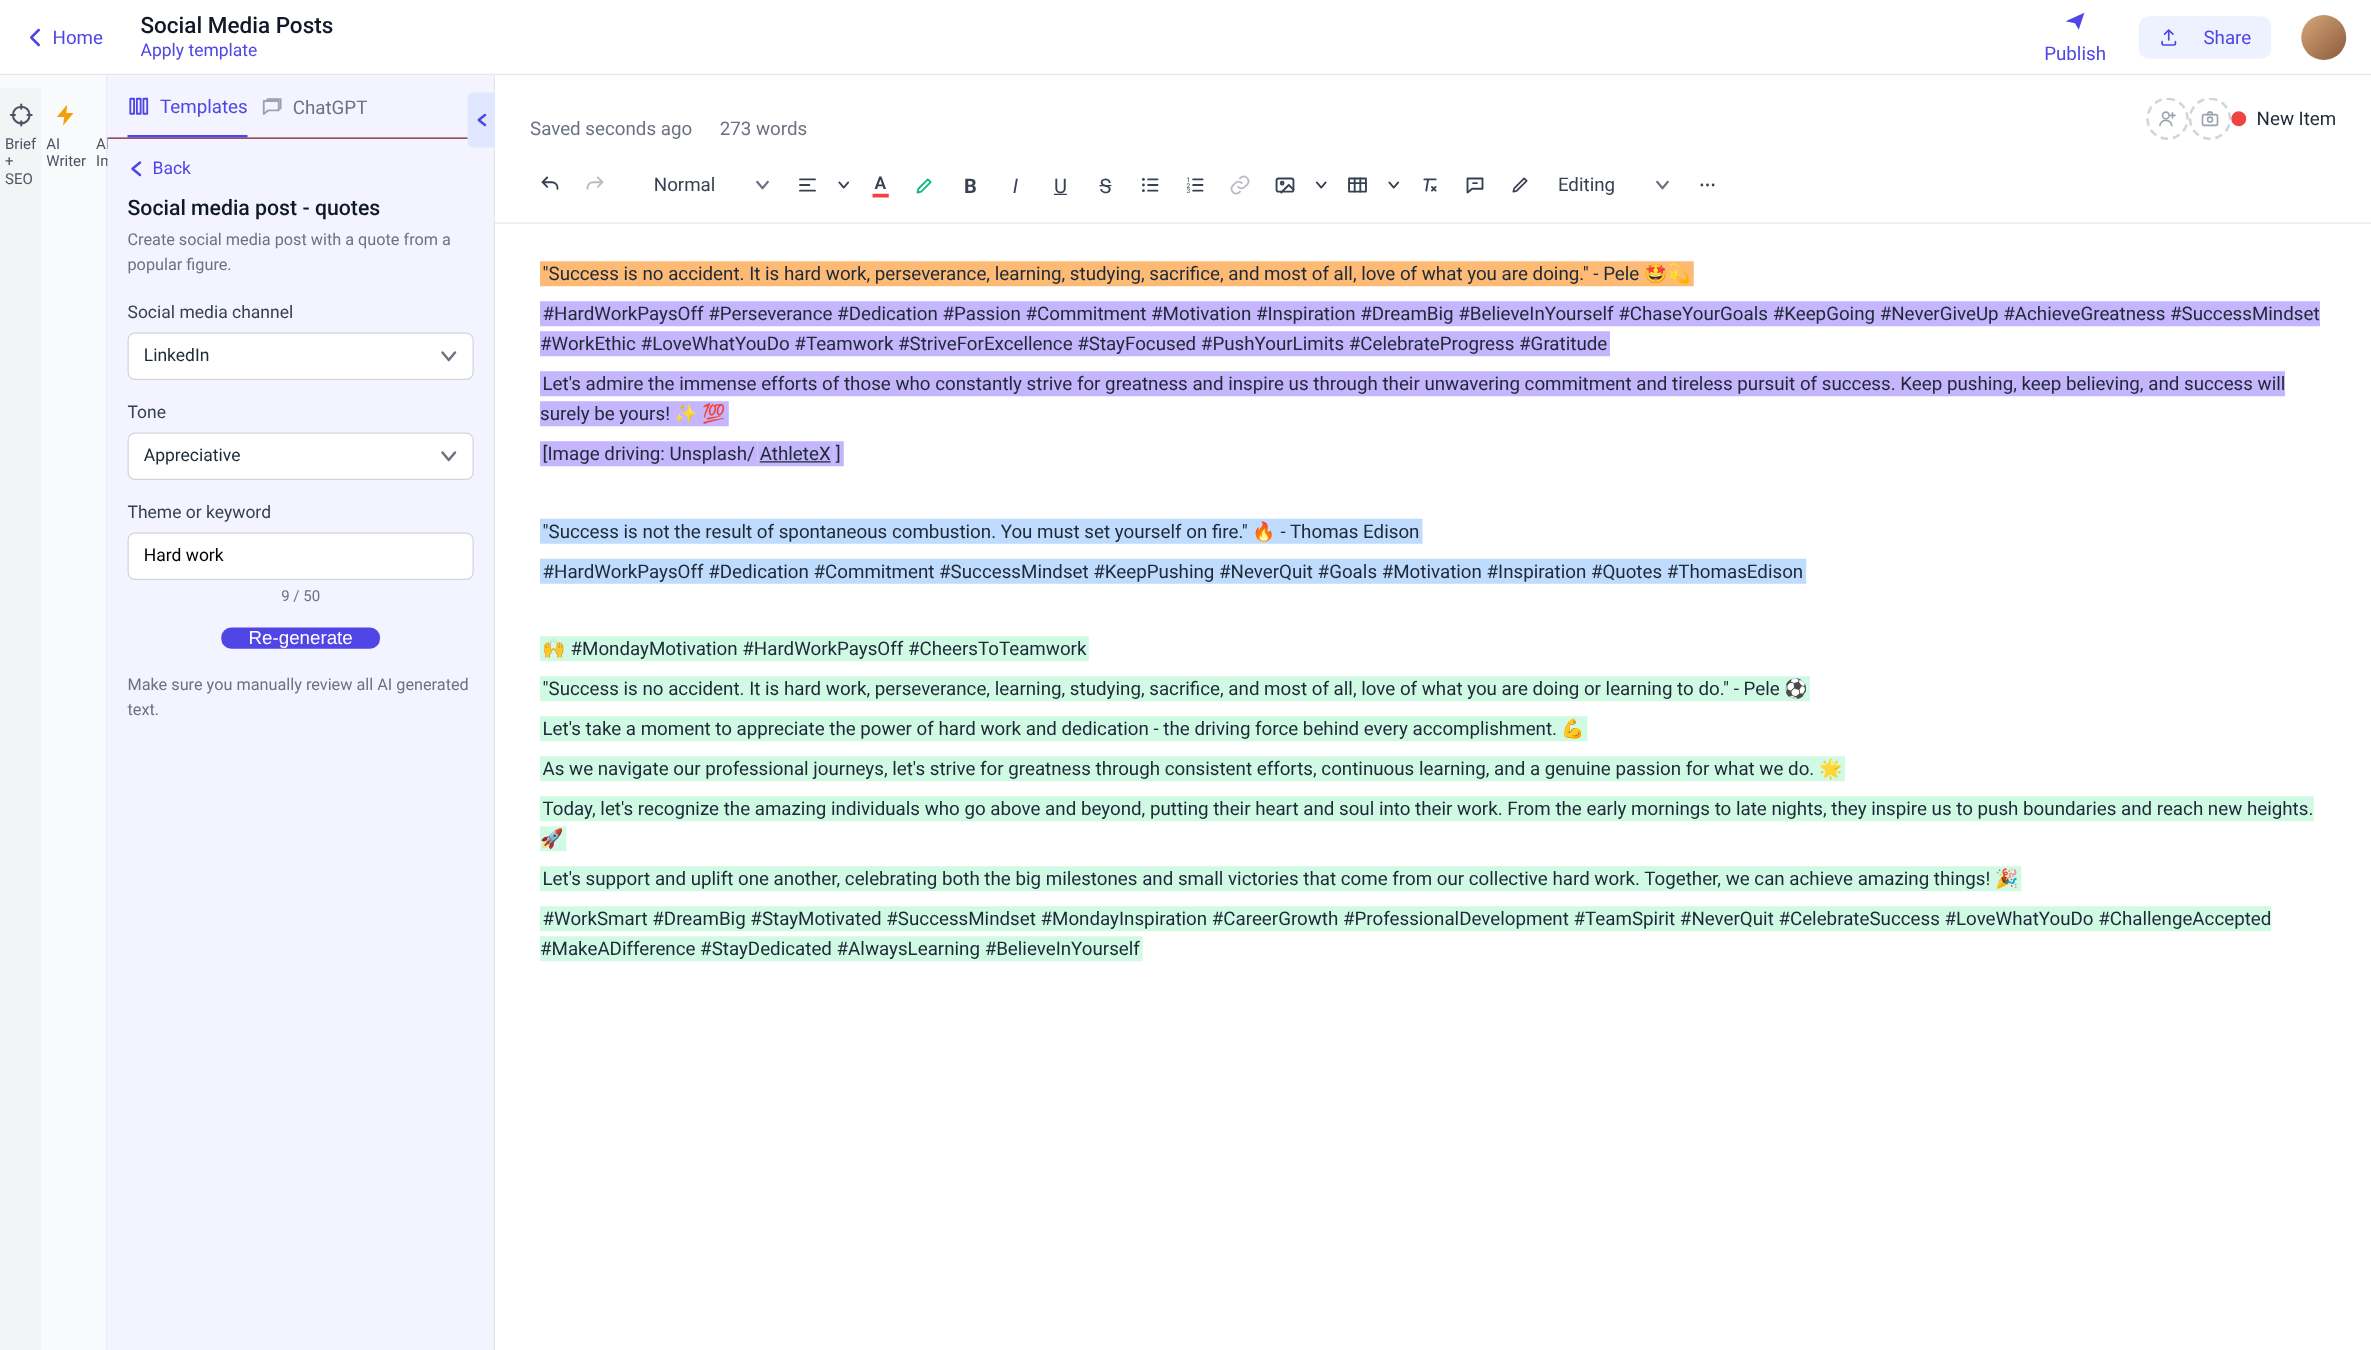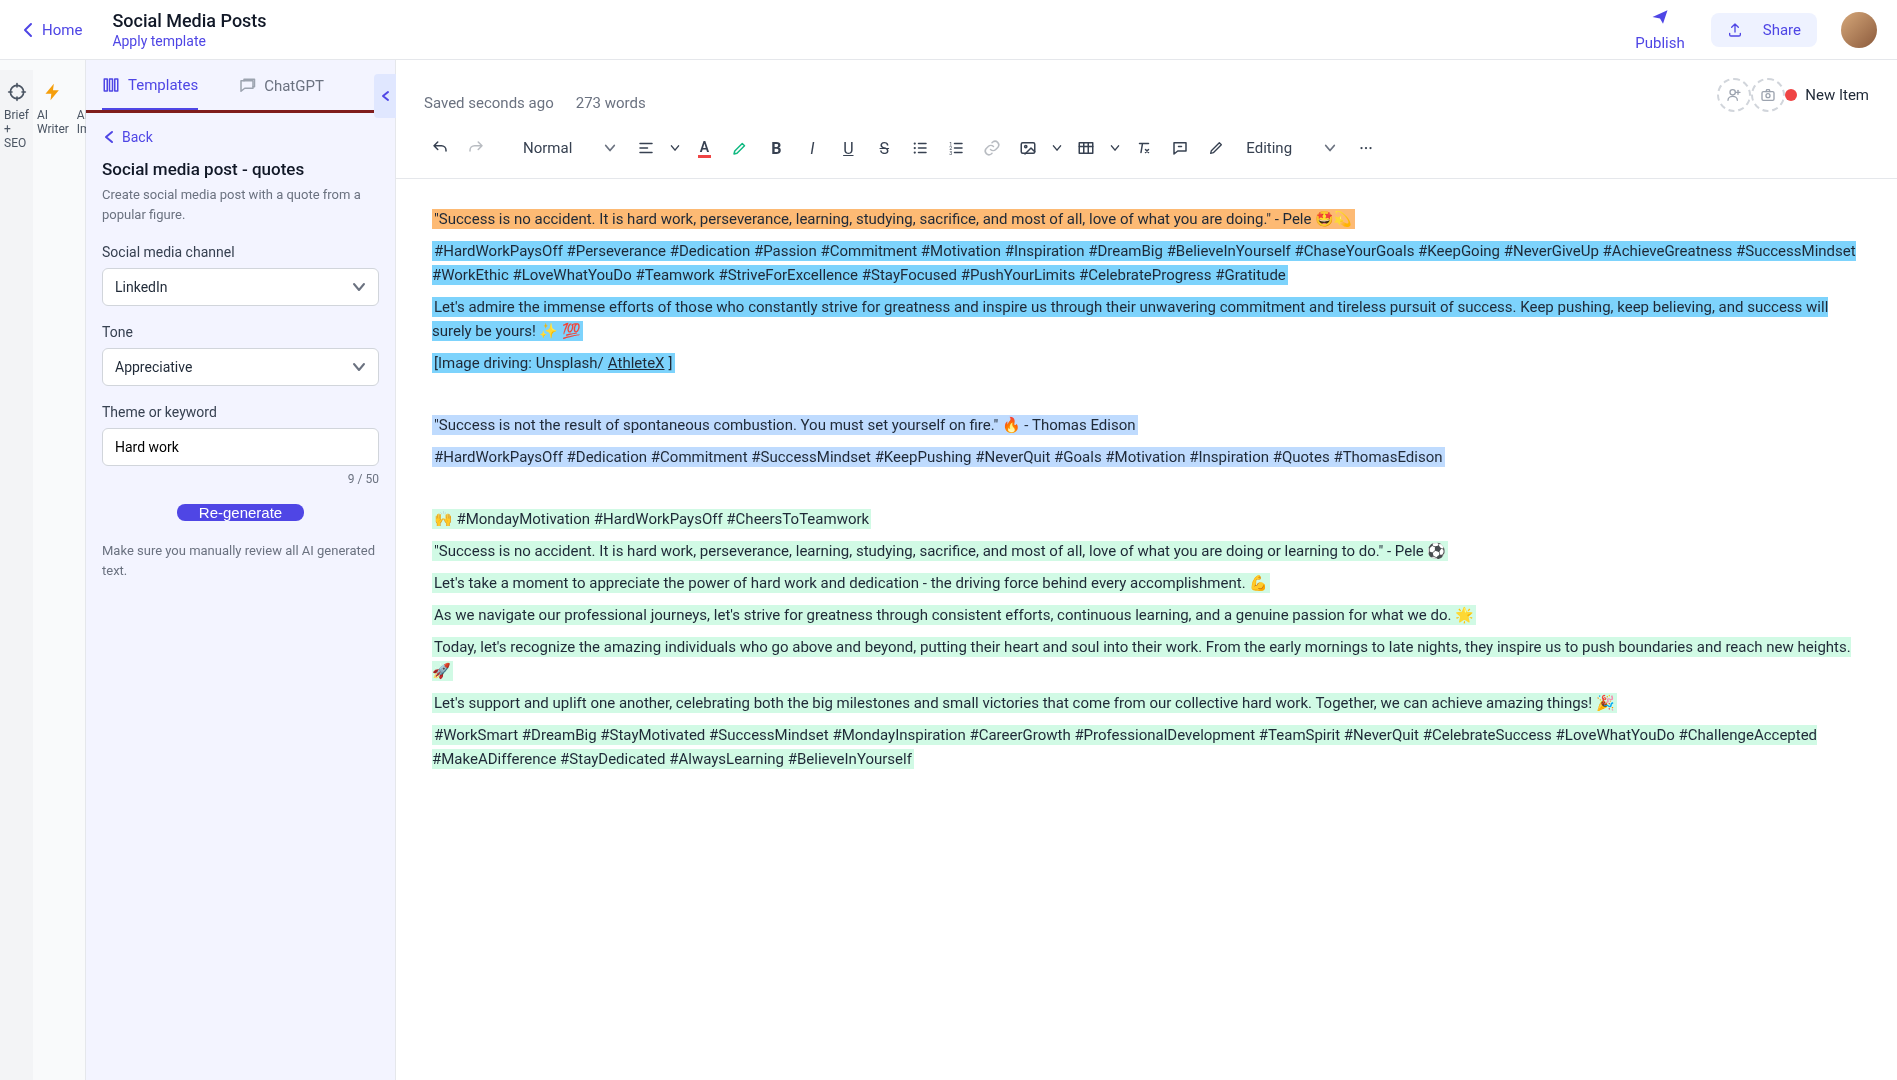--- a/index.html
+++ b/index.html
@@ -59,22 +59,22 @@
   padding: 12px 4px; cursor: pointer; font-size: 12px; color: #4b5563;
   gap: 6px;
 }
 .rail-item.active { background: #f3f4f6; }
 .rail-item svg { width: 20px; height: 20px; }
 .side-panel {
   width: 310px; background: #f3f4ff; border-right: 1px solid #e5e7eb;
   display: flex; flex-direction: column; position: relative;
 }
 .panel-tabs {
-  display: flex; gap: 40px; padding: 16px 16px 0 16px;
-  border-bottom: 3px solid #7f1d1d;
+  display: flex; gap: 10px; padding: 16px 16px 0 16px;
+  border-bottom: 1px solid #7f1d1d;
 }
 .panel-tab {
   display: flex; align-items: center; gap: 8px;
   padding-bottom: 14px; cursor: pointer;
   color: #6b7280; font-size: 15px;
 }
 .panel-tab.active {
   color: #4f46e5; border-bottom: 2px solid #4f46e5;
 }
 .panel-collapse {
@@ -97,21 +97,21 @@
 .select-control {
   background: #fff; border: 1px solid #d1d5db; border-radius: 6px;
   padding: 10px 12px; display: flex; justify-content: space-between; align-items: center;
   cursor: pointer; margin-bottom: 18px; font-size: 14px;
 }
 .select-control svg { width: 14px; height: 14px; stroke: #6b7280; }
 .text-input {
   width: 100%; background: #fff; border: 1px solid #d1d5db; border-radius: 6px;
   padding: 10px 12px; font-size: 14px; font-family: inherit;
 }
-.char-count { text-align: right; font-size: 12px; color: #6b7280; margin-top: 6px; margin-bottom: 18px; }
+.char-count { text-align: center; font-size: 12px; color: #6b7280; margin-top: 6px; margin-bottom: 18px; }
 .regenerate-btn {
   background: #4f46e5; color: #fff; border: none;
   padding: 0 22px; border-radius: 8px; font-size: 15px;
   cursor: pointer; display: block; margin: 0 auto 20px;
 }
 .review-note { font-size: 13px; color: #6b7280; line-height: 1.5; }
 .editor-area { flex: 1; display: flex; flex-direction: column; overflow: hidden; }
 .editor-status {
   display: flex; align-items: flex-end; justify-content: space-between;
   padding: 18px 28px 12px;
@@ -139,21 +139,21 @@
   cursor: pointer; color: #374151; font-size: 15px;
 }
 .tb-select svg { width: 12px; height: 12px; stroke: #6b7280; }
 .tb-sep { width: 1px; height: 20px; background: transparent; margin: 0 6px; }
 .editor-content {
   flex: 1; overflow-y: auto; padding: 28px 36px;
 }
 .para { margin-bottom: 8px; font-size: 15px; line-height: 1.6; }
 .gap { height: 30px; }
 .hl-orange { background: #fdba74; padding: 1px 2px; }
-.hl-orange-light { background: #7dd3fc; padding: 1px 2px; }
+.hl-orange-light { background: #c4b5fd; padding: 1px 2px; }
 .hl-blue { background: #bfdbfe; padding: 1px 2px; }
 .hl-green { background: #d1fae5; padding: 1px 2px; }
 svg { fill: none; stroke: currentColor; stroke-width: 2; stroke-linecap: round; stroke-linejoin: round; }
 </style>
 </head>
 <body>
 
 <div class="topbar">
   <div class="home-link">
     <svg>

